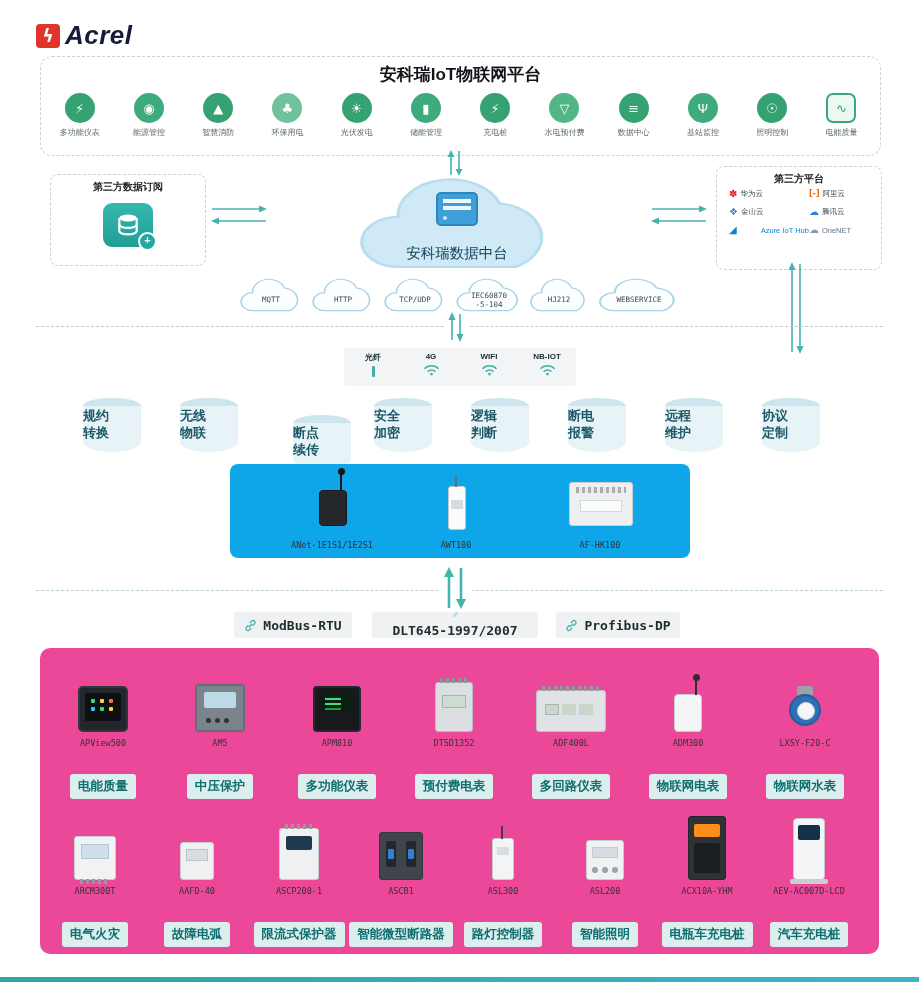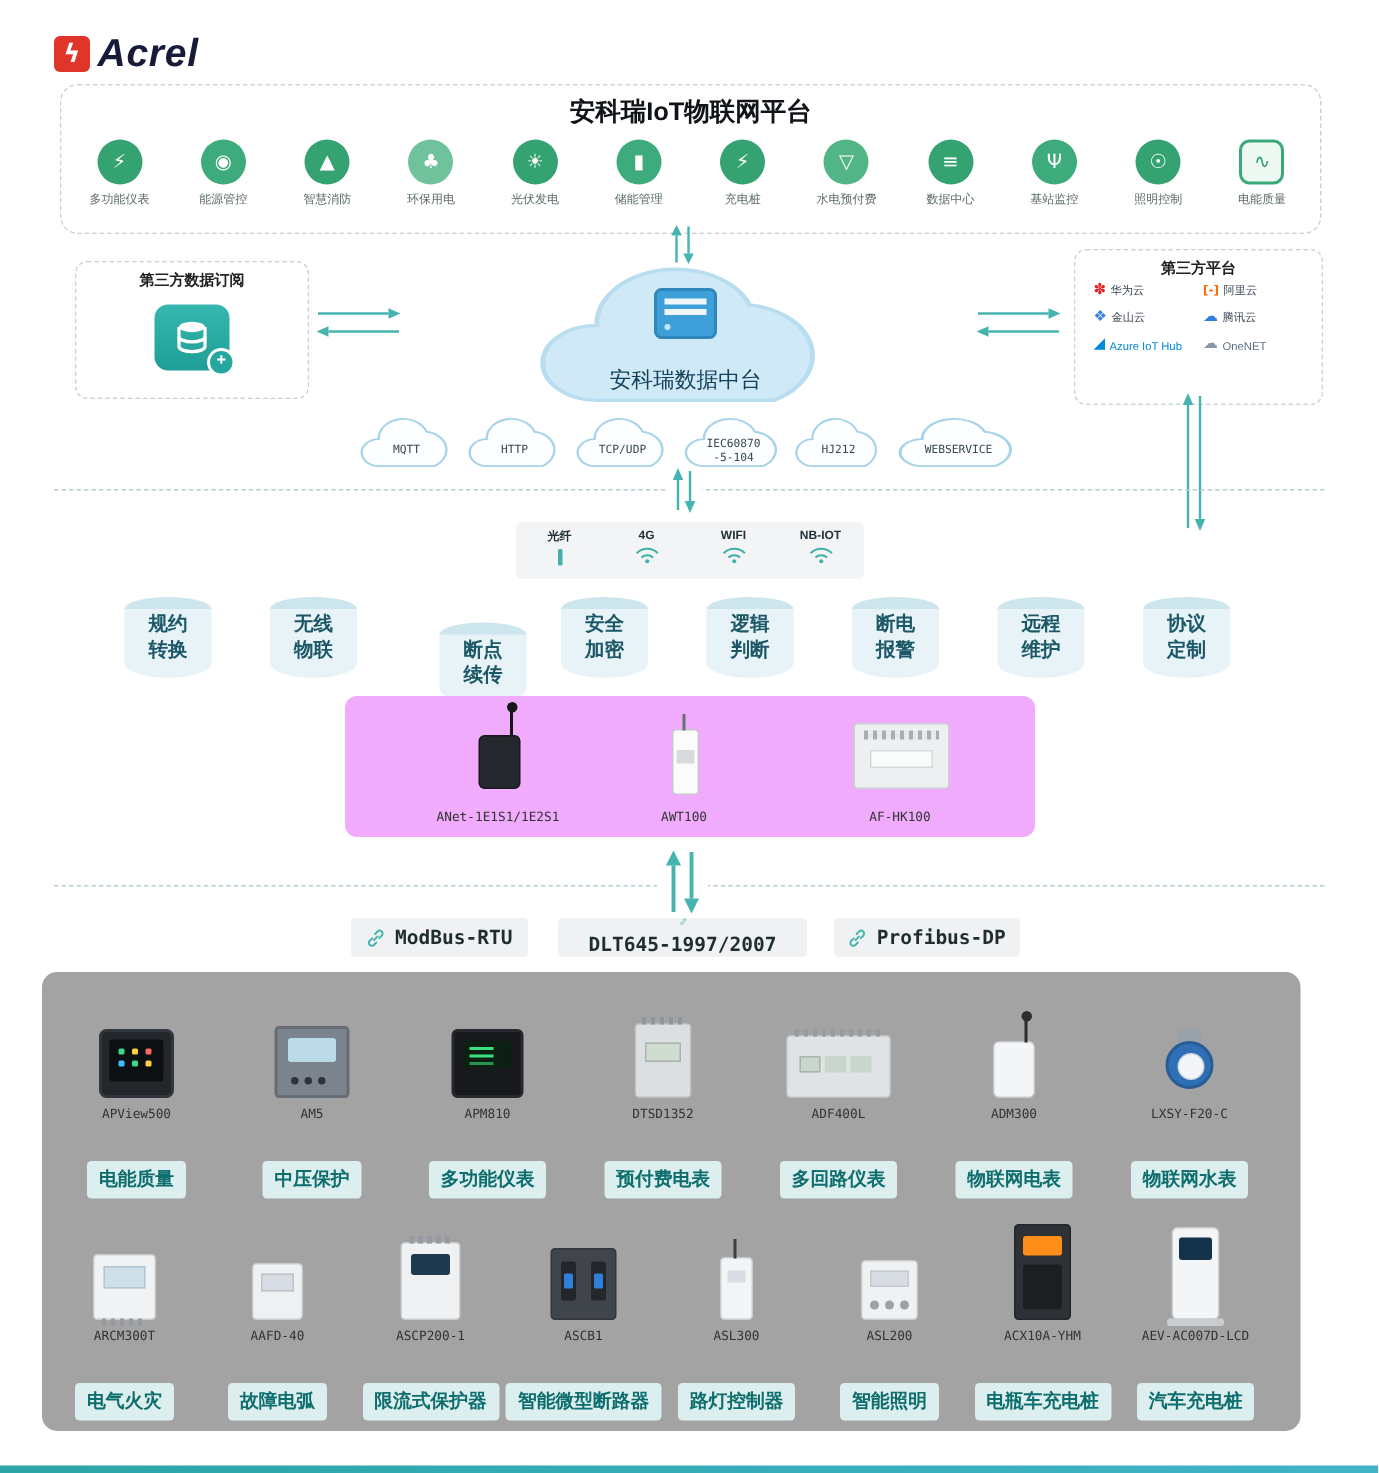--- a/index.html
+++ b/index.html
@@ -32,21 +32,21 @@
   .tp-box{position:absolute;left:716px;top:166px;width:164px;height:102px;border:1px dashed #cbd1d7;border-radius:8px;}
   .tp-grid{position:absolute;top:22px;left:12px;right:6px;display:grid;grid-template-columns:1fr 1fr;row-gap:8px;}
   .vendor{display:flex;align-items:center;gap:3px;}
   .vendor .vg{font-family:"DejaVu Sans",sans-serif;font-size:10px;line-height:10px;}
   .vendor .vn{font-size:7.5px;color:#3a4452;white-space:nowrap;}
   .vendor:nth-child(1) .vg{color:#e02020;}
   .vendor:nth-child(2) .vg{color:#ff6a00;font-weight:700;font-size:8px;}
   .vendor:nth-child(3) .vg{color:#3b82d8;}
   .vendor:nth-child(4) .vg{color:#2f7de1;}
   .vendor:nth-child(5) .vg{color:#0089d6;}
-  .vendor:nth-child(5) .vn{color:#0089d6;}
+  .vendor:nth-child(5) .vn{color:#0089d6;margin-left:21px;}
   .vendor:nth-child(6) .vg{color:#8a97a8;}
   .vendor:nth-child(6) .vn{color:#5f7184;}
 
   
   .hub-cloud{position:absolute;left:352px;top:176px;width:210px;height:100px;}
   .hub-cloud svg.bigcloud{position:absolute;inset:0;width:100%;height:100%;}
   .hub-server{position:absolute;left:50%;top:16px;transform:translateX(-50%);width:38px;height:30px;background:#3f9fd8;border:2px solid #2f86bb;border-radius:5px;}
   .hub-server::before{content:"";position:absolute;left:5px;right:5px;top:5px;height:4px;background:#fff;opacity:.92;box-shadow:0 7px 0 #fff;}
   .hub-server::after{content:"";position:absolute;left:5px;bottom:4px;width:4px;height:4px;border-radius:50%;background:#bfe9ff;}
   .hub-title{position:absolute;bottom:13px;left:0;right:0;text-align:center;font-size:14.5px;font-weight:400;color:#13405a;}
@@ -67,33 +67,33 @@
   .net-bar{position:absolute;left:344px;top:348px;width:232px;height:38px;background:#f2f4f5;border-radius:4px;display:flex;}
   .net-cell{flex:1;display:flex;flex-direction:column;align-items:center;padding-top:4px;}
   .net-label{font-size:8px;color:#223038;font-weight:600;}
   .fiber-bar{width:3px;height:11px;background:#3fb0aa;border-radius:1px;margin-top:3px;}
   .net-cell svg{margin-top:2px;}
 
   
   .cyl{position:absolute;top:398px;width:58px;height:54px;}
   .cyl::before{content:"";position:absolute;top:0;left:0;right:0;height:16px;border-radius:50%;background:#cde6ed;}
   .cyl-body{position:absolute;top:8px;left:0;right:0;bottom:0;background:#e7f3f7;border-radius:0 0 29px 29px/0 0 10px 10px;}
-  .cyl-text{position:absolute;inset:0;padding-top:10px;text-align:center;font-size:13px;font-weight:700;color:#1d5868;line-height:1.3;}
-
-  
-  .gw-panel{position:absolute;left:230px;top:464px;width:460px;height:94px;background:#f0abfc;border-radius:8px;}
+  .cyl-text{position:absolute;inset:0;padding-top:10px;text-align:left;font-size:13px;font-weight:700;color:#1d5868;line-height:1.3;}
+
+  
+  .gw-panel{position:absolute;left:230px;top:464px;width:460px;height:94px;background:#0ea5e9;border-radius:8px;}
   .gw-dev{position:absolute;}
   .gw-label{position:absolute;bottom:8px;font-family:"DejaVu Sans Mono",monospace;font-size:8.5px;color:#333;text-align:center;}
 
   
   .chip{position:absolute;top:612px;height:26px;background:#eff1f2;border-radius:3px;display:flex;align-items:center;justify-content:center;gap:6px;}
   .chip-label{font-family:"DejaVu Sans Mono",monospace;font-size:13px;font-weight:600;color:#1f2d2d;}
 
   
-  .dev-panel{position:absolute;left:28px;top:648px;width:839px;height:306px;background:#a3a3a3;border-radius:10px;}
+  .dev-panel{position:absolute;left:40px;top:648px;width:839px;height:306px;background:#ec4899;border-radius:10px;}
   .card{position:absolute;text-align:center;}
   .visual{height:64px;display:flex;align-items:flex-end;justify-content:center;}
   .model{margin-top:6px;font-family:"DejaVu Sans Mono",monospace;font-size:8.5px;color:#333;white-space:nowrap;}
   .tag{display:inline-block;margin-top:8px;background:#ddeeee;color:#0e6e6e;font-weight:700;font-size:12.5px;padding:4px 8px;border-radius:3px;white-space:nowrap;}
 
   
   .dv{position:relative;display:inline-block;}
   .apview{width:46px;height:42px;background:#23272c;border:2px solid #31363c;border-radius:5px;}
   .apview::before{content:"";position:absolute;left:5px;top:5px;right:5px;bottom:9px;background:#0d1013;border-radius:2px;}
   .apview::after{content:"";position:absolute;left:11px;top:11px;width:4px;height:4px;border-radius:1px;background:#39d98a;box-shadow:9px 0 0 #ffd23e,18px 0 0 #ff6a5e,0 8px 0 #3ac2ff,9px 8px 0 #39d98a,18px 8px 0 #ffd23e;}

